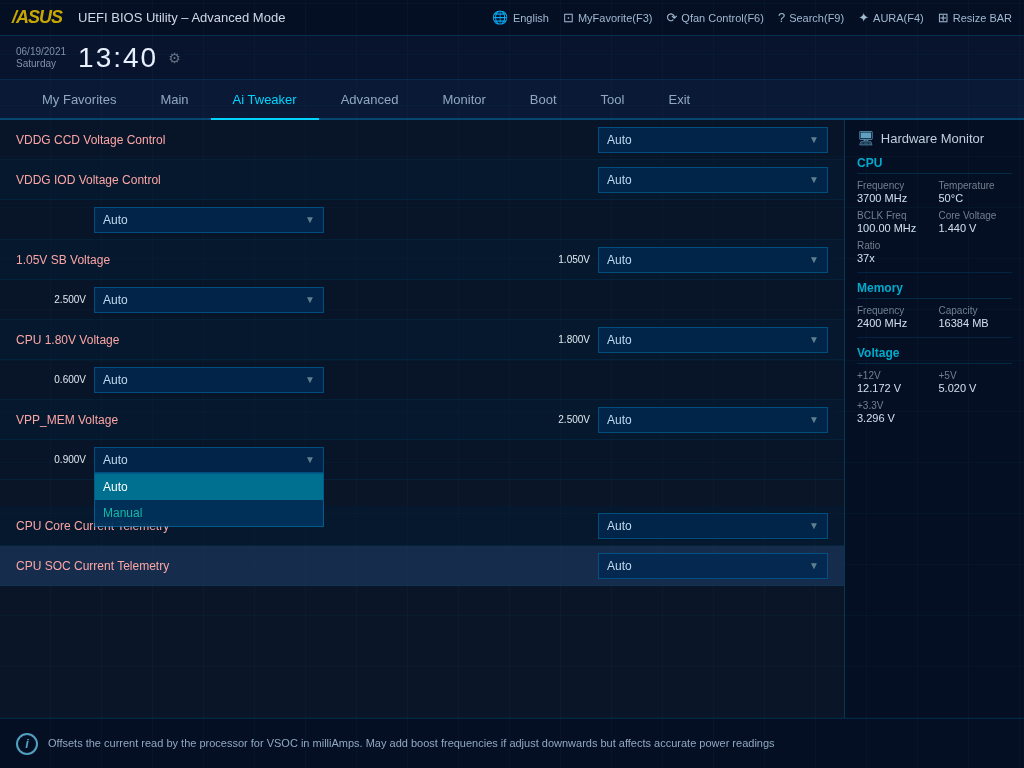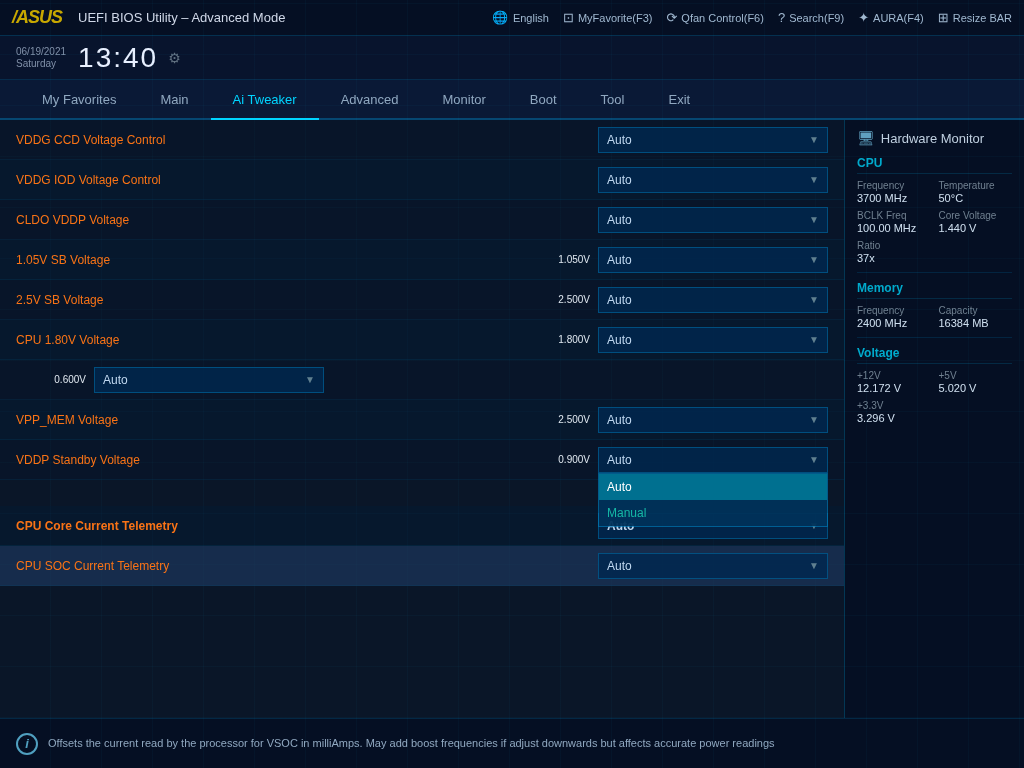--- a/index.html
+++ b/index.html
@@ -158,21 +158,21 @@
 
     .settings-row:nth-child(odd) {
       background: rgba(0,20,45,0.2);
     }
 
     .settings-row.active-row {
       background: rgba(30,60,100,0.6);
     }
 
     .row-label {
-      color: #f97316;
+      color: #fca5a5;
       font-size: 12px;
       flex: 1;
     }
 
     .row-value {
       color: #e0e8f0;
       font-size: 10px;
       width: 70px;
       text-align: right;
       margin-right: 8px;
@@ -388,39 +388,37 @@
       <div class="settings-row">
         <span class="row-label">VDDG IOD Voltage Control</span>
         <span class="row-value"></span>
         <div class="row-dropdown">
           <span class="dropdown-text">Auto</span>
           <span class="dropdown-arrow">▼</span>
         </div>
       </div>
 
       <div class="settings-row">
-        <span class="row-label">CLDO VDDP Voltage</span>
         <span class="row-value"></span>
         <div class="row-dropdown">
           <span class="dropdown-text">Auto</span>
           <span class="dropdown-arrow">▼</span>
         </div>
       </div>
 
       <div class="settings-row">
         <span class="row-label">1.05V SB Voltage</span>
         <span class="row-value">1.050V</span>
         <div class="row-dropdown">
           <span class="dropdown-text">Auto</span>
           <span class="dropdown-arrow">▼</span>
         </div>
       </div>
 
       <div class="settings-row">
-        <span class="row-label">2.5V SB Voltage</span>
         <span class="row-value">2.500V</span>
         <div class="row-dropdown">
           <span class="dropdown-text">Auto</span>
           <span class="dropdown-arrow">▼</span>
         </div>
       </div>
 
       <div class="settings-row">
         <span class="row-label">CPU 1.80V Voltage</span>
         <span class="row-value">1.800V</span>
@@ -441,36 +439,35 @@
       <div class="settings-row">
         <span class="row-label">VPP_MEM Voltage</span>
         <span class="row-value">2.500V</span>
         <div class="row-dropdown">
           <span class="dropdown-text">Auto</span>
           <span class="dropdown-arrow">▼</span>
         </div>
       </div>
 
       <div class="settings-row" style="position:relative;">
-        <span class="row-label">VDDP Standby Voltage</span>
         <span class="row-value">0.900V</span>
         <div style="position:relative; width:230px;">
           <div class="row-dropdown">
             <span class="dropdown-text">Auto</span>
             <span class="dropdown-arrow">▼</span>
           </div>
 
           <div class="dropdown-popup">
             <div class="dropdown-option selected">Auto</div>
             <div class="dropdown-option">Manual</div>
           </div>
         </div>
       </div>
 
-      <div class="settings-row" style="margin-top: 26px; font-weight: bold;">
+      <div class="settings-row" style="margin-top: 26px;">
         <span class="row-label">CPU Core Current Telemetry</span>
         <span class="row-value"></span>
         <div class="row-dropdown">
           <span class="dropdown-text">Auto</span>
           <span class="dropdown-arrow">▼</span>
         </div>
       </div>
 
       <div class="settings-row active-row">
         <span class="row-label">CPU SOC Current Telemetry</span>

